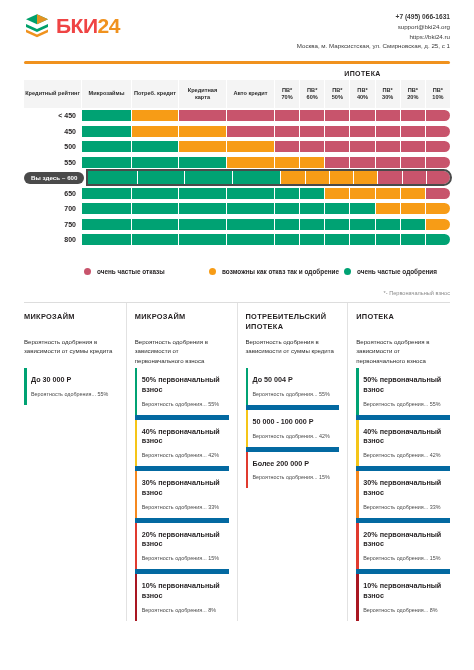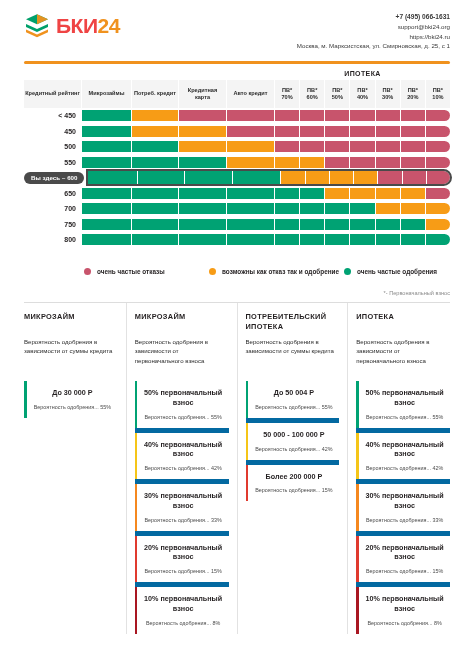--- a/index.html
+++ b/index.html
@@ -79,21 +79,21 @@
 
   
   .cols-divider { height: 1px; background: #dddddd; margin-top: 6px; }
   .cols { display: flex; }
   .col { flex: 1 1 0; border-right: 1px solid #e2e2e2; padding: 9px 8px 0 8px; }
   .col:last-child { border-right: none; padding-right: 0; }
   .col:first-child { padding-left: 0; }
   .col-title { font-size: 7.4px; font-weight: bold; letter-spacing: 0.3px; line-height: 1.3; min-height: 20px; }
   .col-sub { font-size: 6.1px; line-height: 1.5; margin-top: 5px; color: #2b2b2b; min-height: 30px; }
 
-  .cards { margin-top: 14px; text-align: center; }
+  .cards { margin-top: 1px; }
   .card { position: relative; padding: 7px 4px 8px 7px; border-bottom: 5px solid #0369a1; }
   .card:last-child { border-bottom: none; }
   .card-accent { position: absolute; left: 0; top: 0; bottom: 0; width: 2.5px; }
   .card-title { font-size: 7.2px; font-weight: bold; line-height: 1.35; }
   .card-prob { font-size: 5.4px; color: #4a4a4a; margin-top: 6px; white-space: nowrap; }
 </style>
 </head>
 <body>
 
 <div class="page">

